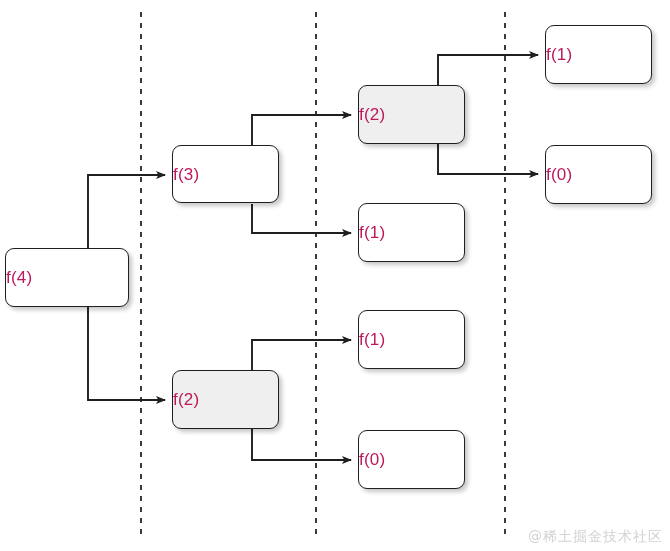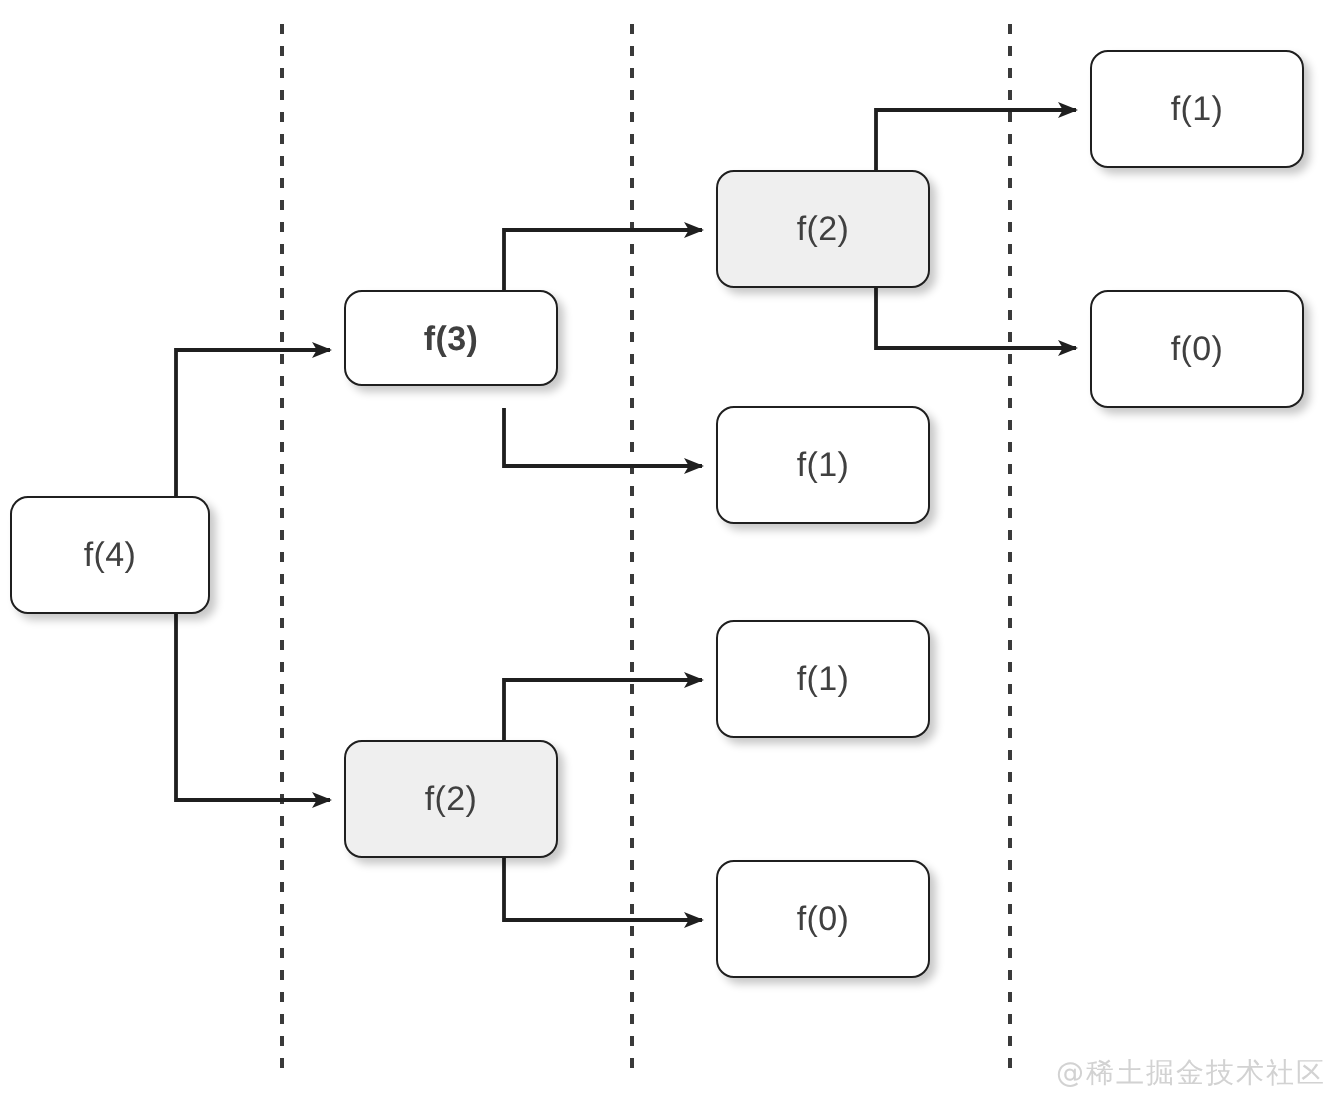--- a/index.html
+++ b/index.html
@@ -22,23 +22,23 @@
     width: 670px;
     height: 551px;
   }
   .node {
     position: absolute;
     box-sizing: border-box;
     border: 1.6px solid #1f1f1f;
     border-radius: 9px;
     display: flex;
     align-items: center;
-    justify-content: center;
+    justify-content: flex-start;
     font-size: 17px;
-    color: #404040;
+    color: #be185d;
     letter-spacing: 0.2px;
     background: #ffffff;
     box-shadow: 3px 3px 4px rgba(0,0,0,0.22);
     z-index: 5;
   }
   .node.shaded {
     background: #efefef;
   }
   .node-label {
     pointer-events: none;
@@ -77,24 +77,24 @@
         <path d="M 252 145 L 252 115 L 351 115" fill="none" stroke="#1f1f1f" stroke-width="1.9" marker-end="url(#arrow)"></path>
         <path d="M 252 204 L 252 233 L 351 233" fill="none" stroke="#1f1f1f" stroke-width="1.9" marker-end="url(#arrow)"></path>
         <path d="M 252 370 L 252 340 L 351 340" fill="none" stroke="#1f1f1f" stroke-width="1.9" marker-end="url(#arrow)"></path>
         <path d="M 252 429 L 252 460 L 351 460" fill="none" stroke="#1f1f1f" stroke-width="1.9" marker-end="url(#arrow)"></path>
         <path d="M 438 85 L 438 55 L 538 55" fill="none" stroke="#1f1f1f" stroke-width="1.9" marker-end="url(#arrow)"></path>
         <path d="M 438 144 L 438 174 L 538 174" fill="none" stroke="#1f1f1f" stroke-width="1.9" marker-end="url(#arrow)"></path>
       </g>
   </svg>
 
   <div id="node-layer">
-      <div class="node" style="left: 5px; top: 248px; width: 100px; height: 59px;">
+      <div class="node" style="left: 5px; top: 248px; width: 124px; height: 59px;">
         <span class="node-label">f(4)</span>
       </div>
-      <div class="node" style="left: 172px; top: 145px; width: 107px; height: 48px; font-weight: bold;">
+      <div class="node" style="left: 172px; top: 145px; width: 107px; height: 58px;">
         <span class="node-label">f(3)</span>
       </div>
       <div class="node shaded" style="left: 172px; top: 370px; width: 107px; height: 59px;">
         <span class="node-label">f(2)</span>
       </div>
       <div class="node shaded" style="left: 358px; top: 85px; width: 107px; height: 59px;">
         <span class="node-label">f(2)</span>
       </div>
       <div class="node" style="left: 358px; top: 203px; width: 107px; height: 59px;">
         <span class="node-label">f(1)</span>

